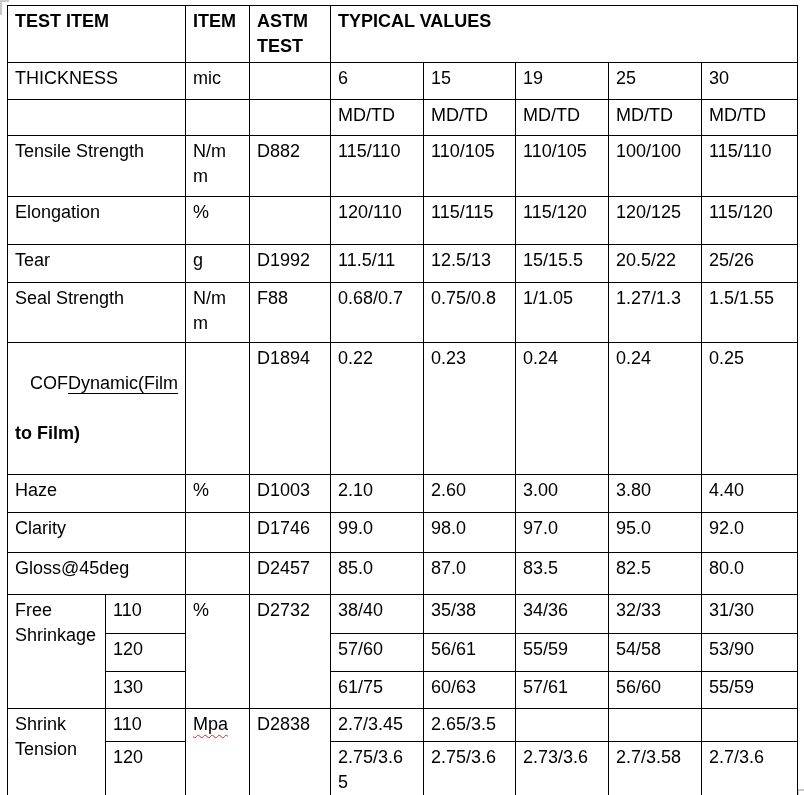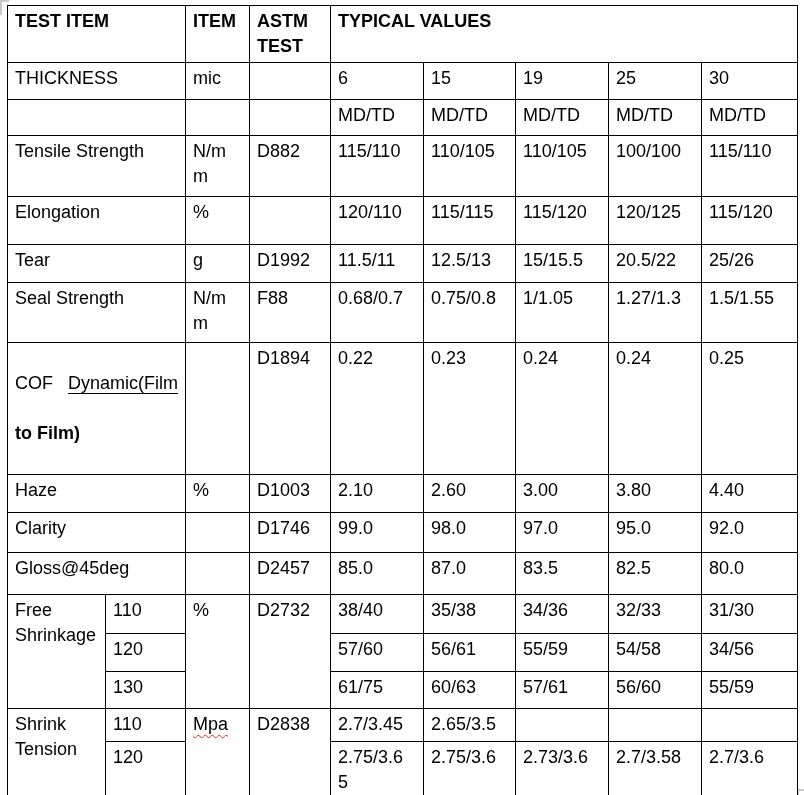--- a/index.html
+++ b/index.html
@@ -54,21 +54,21 @@
   td.hdr { font-weight: bold; margin-left: 6px; }
   td.center-h { text-align: center; }
   td.merged {
     text-align: center;
     vertical-align: middle;
     white-space: pre-line;
   }
   
   .cof-l1 {
     display: flex;
-    justify-content: space-between;
+    justify-content: flex-end;
     white-space: normal;
   }
   .cof-l2 { white-space: normal; font-weight: bold; }
   .squiggle-blue {
     text-decoration-line: underline;
     text-decoration-style: wavy;
     text-decoration-color: #3a6bc9;
     text-decoration-thickness: 1px;
     text-underline-offset: 4px;
     text-decoration: underline;
@@ -239,21 +239,21 @@
       <td>32/33</td>
       <td>31/30</td>
     </tr>
 
     <tr style="height:38px">
       <td>120</td>
       <td>57/60</td>
       <td>56/61</td>
       <td>55/59</td>
       <td>54/58</td>
-      <td>34/56</td>
+      <td>53/90</td>
     </tr>
 
     <tr style="height:37px">
       <td>130</td>
       <td>61/75</td>
       <td>60/63</td>
       <td>57/61</td>
       <td>56/60</td>
       <td>55/59</td>
     </tr>

